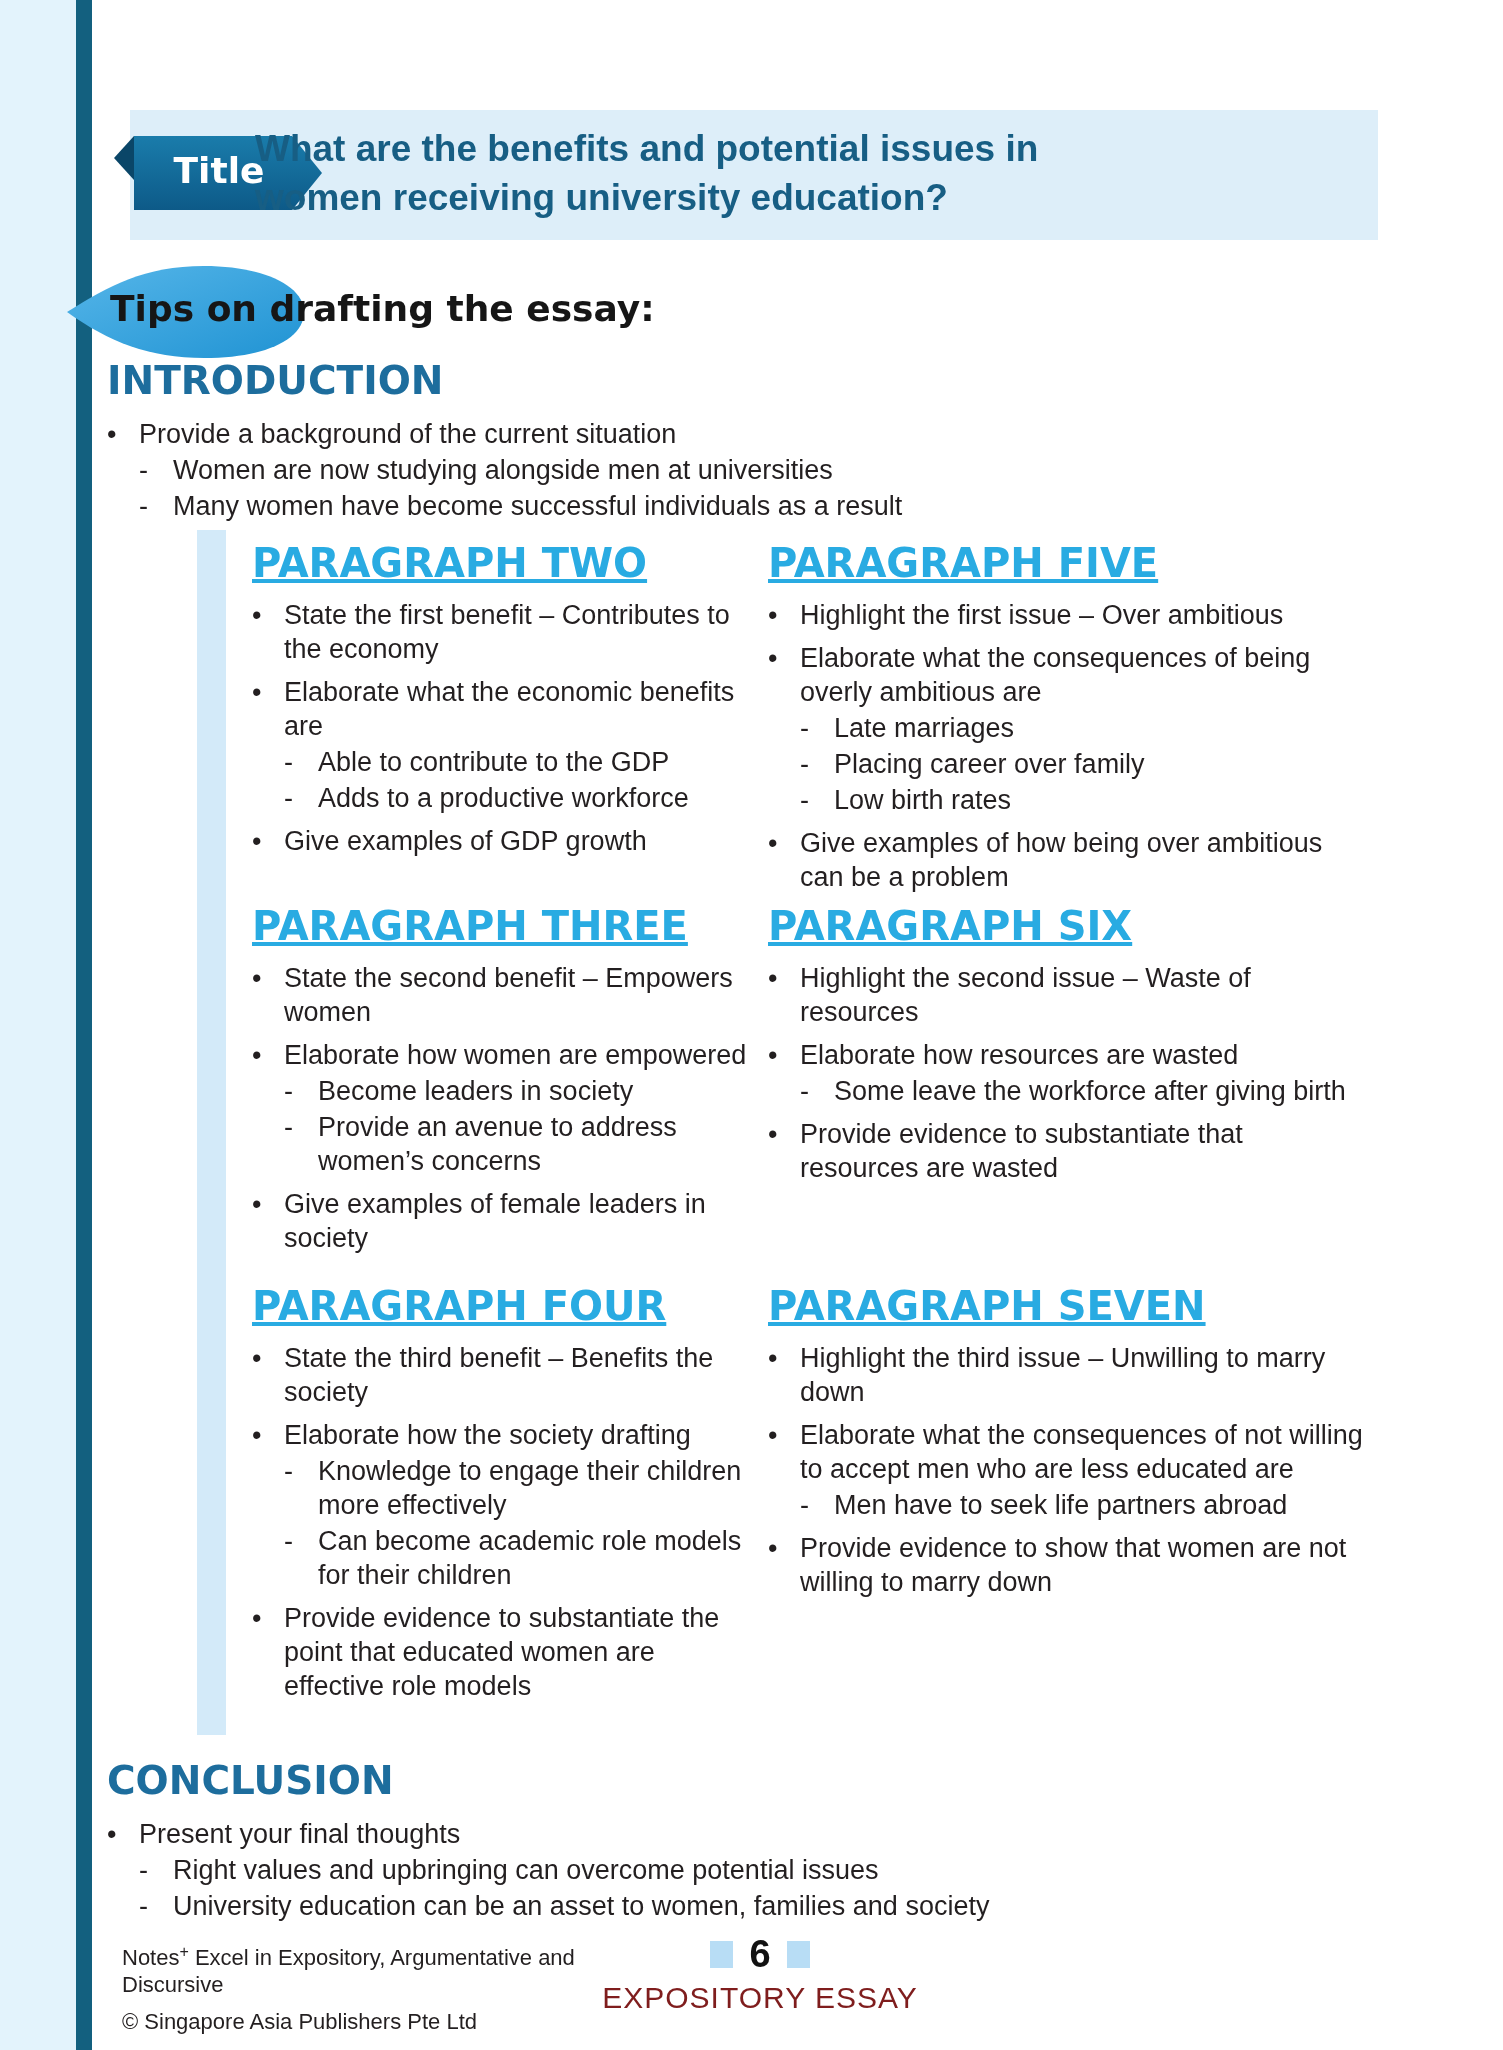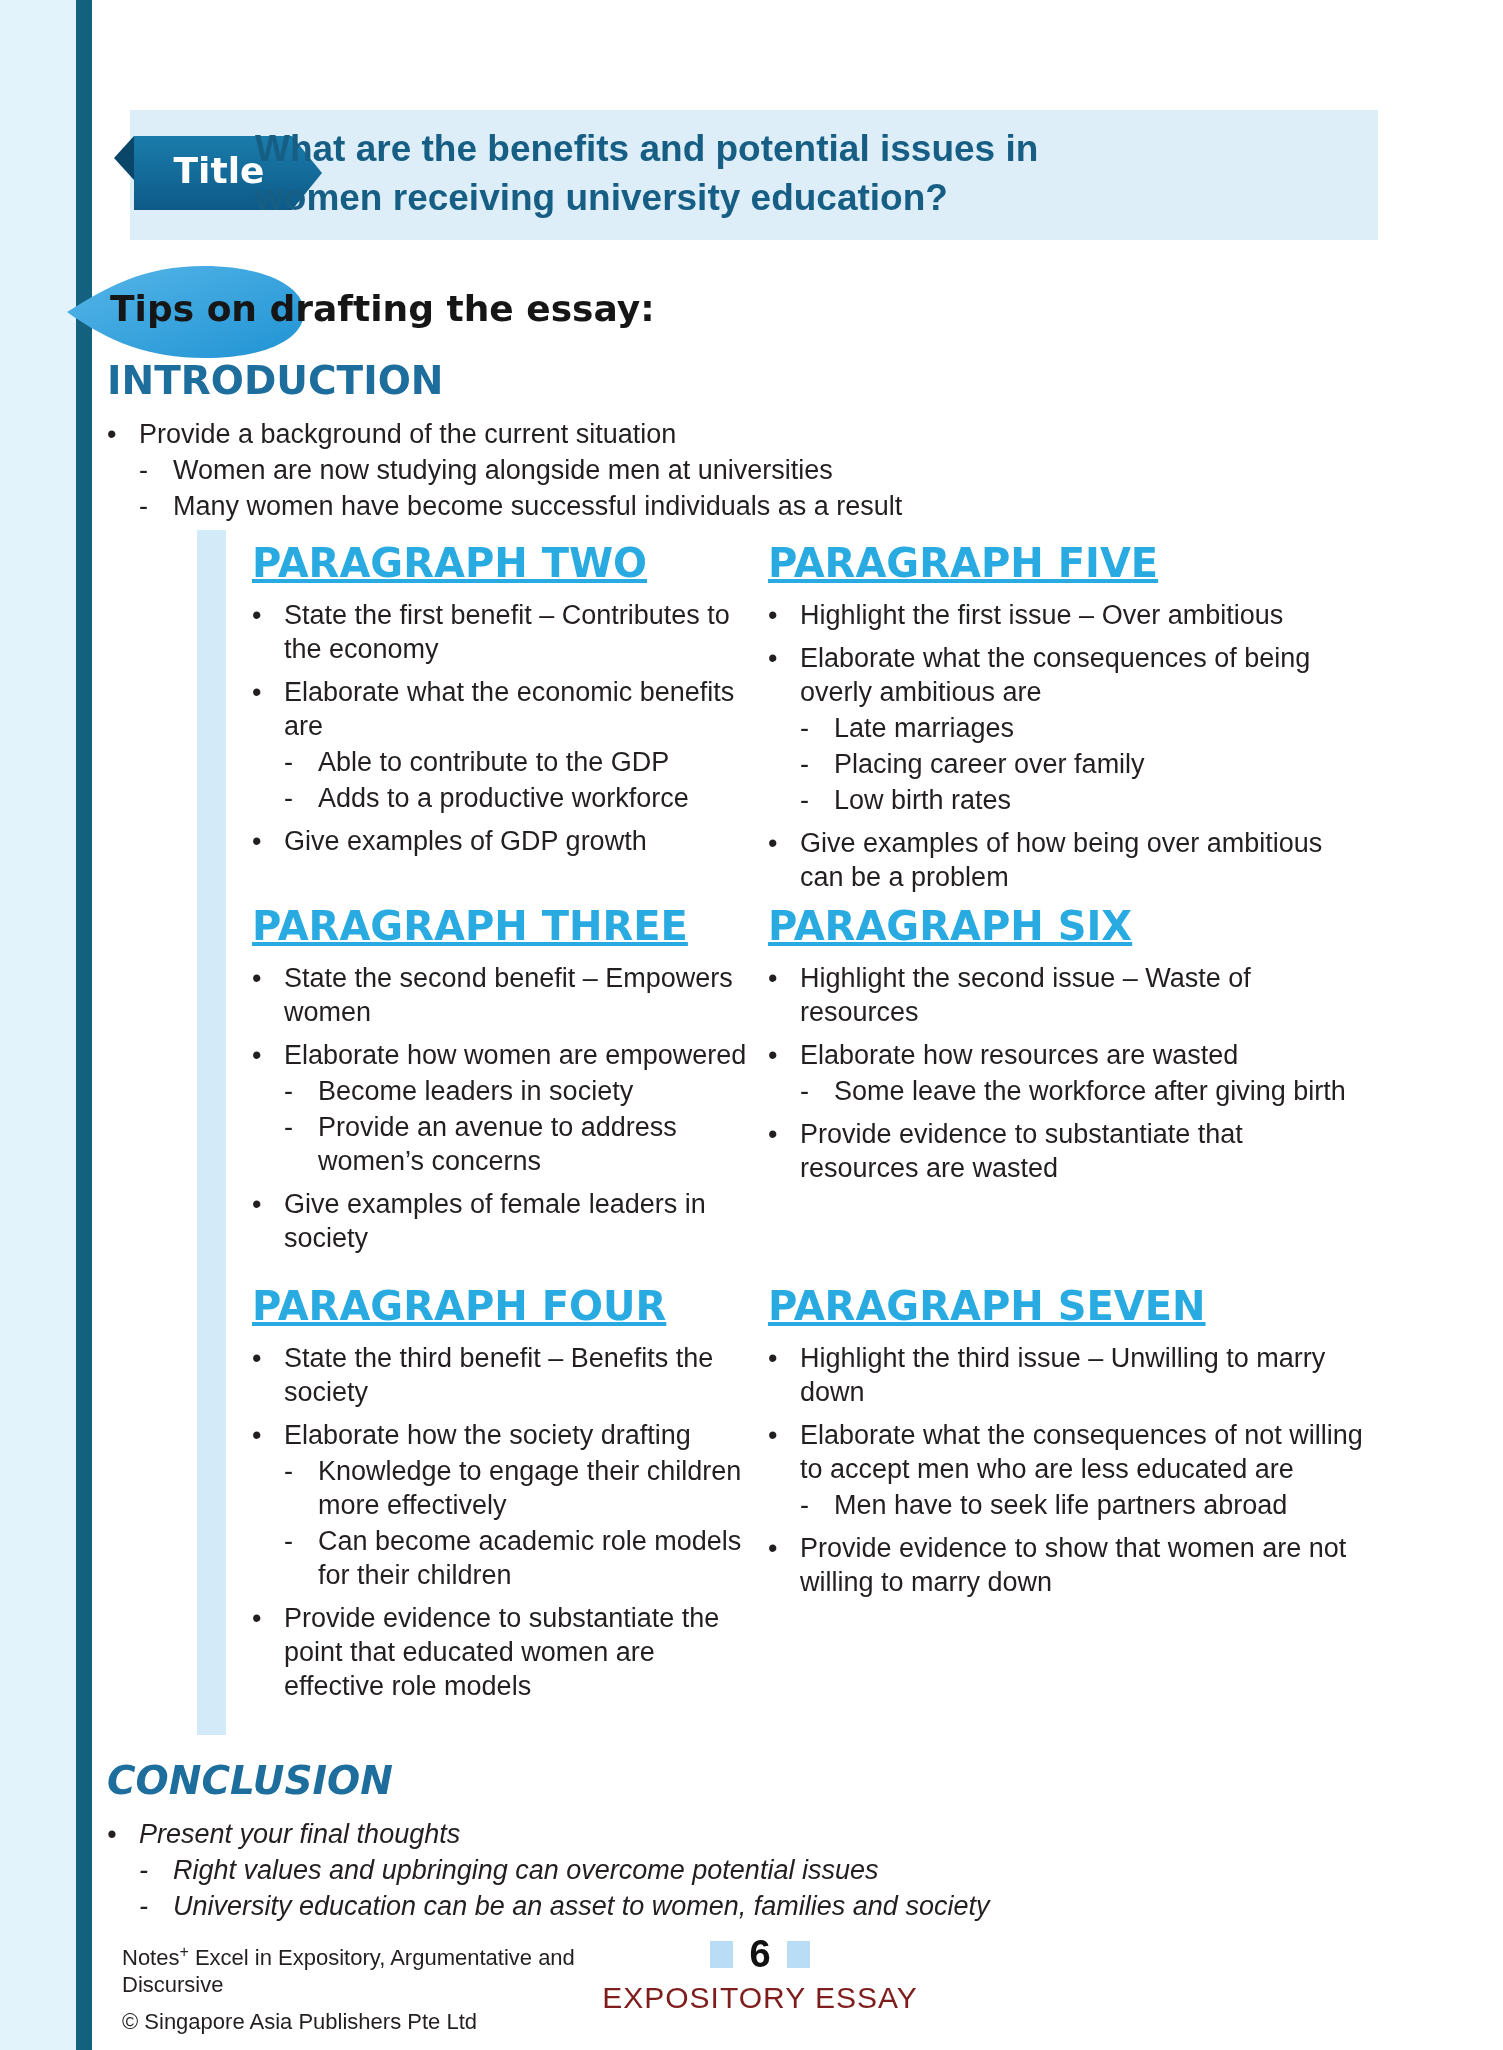--- a/index.html
+++ b/index.html
@@ -234,21 +234,21 @@
       <div class="sub">
           <div>Men have to seek life partners abroad</div>
         </div>
     </div>
   </div>
   <div class="bullet">
       <div class="bc">Provide evidence to show that women are not willing to marry down</div>
     </div>
 </section>
 
-<div class="blk" style="left:107px;top:1758px;width:1320px;font-style:italic;">
+<div class="blk" style="left:107px;top:1758px;width:1320px;">
   <h2 class="side-head">CONCLUSION</h2>
   <div class="bullet">
     <div class="bc">
       <div>Present your final thoughts</div>
       <div class="sub">
           <div>Right values and upbringing can overcome potential issues</div>
         </div>
       <div class="sub">
           <div>University education can be an asset to women, families and society</div>
         </div>

